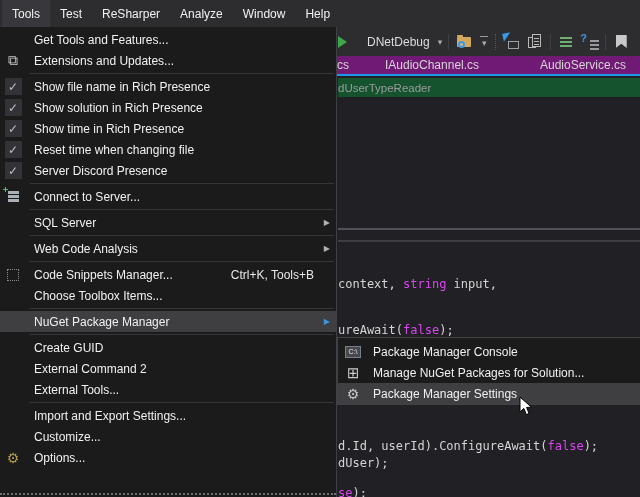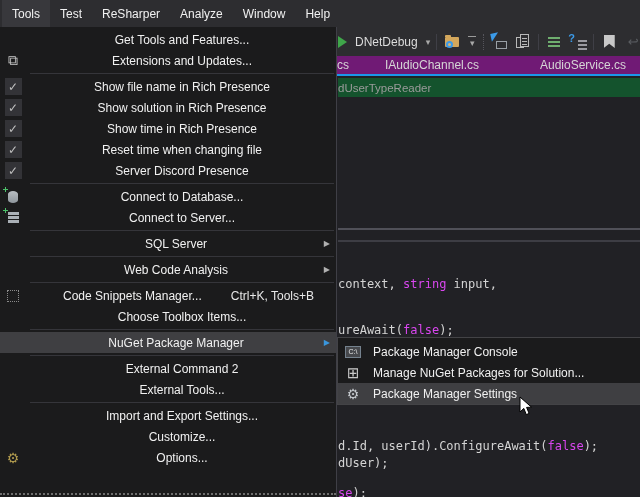--- a/index.html
+++ b/index.html
@@ -14,21 +14,21 @@
     background:#2d2d30; display:flex; align-items:stretch; padding-left:2px; z-index:5; }
   .mb-item { padding:0 10px; display:flex; align-items:center; color:#f1f1f1; }
   .mb-item.open { background:#38383c; }
   
   .toolbar { position:absolute; top:27px; left:330px; right:0; height:29px;
     background:#2d2d30; display:flex; align-items:center; gap:6px; padding-left:8px; }
   .tb-sep { width:1px; height:16px; background:#3f3f46; flex:none; }
   .tb-sep.dotted { background:none; border-left:1px dotted #55555c; }
   .play-tri { width:0; height:0; border-left:9px solid #3fa64a; border-top:6px solid transparent;
     border-bottom:6px solid transparent; flex:none; }
-  .run-label { color:#dcdcdc; padding:0 2px; }
+  .run-label { color:#dcdcdc; padding:0 2px;margin-left:12px; }
   .chev { color:#a8a8a8; font-size:9px; }
   .icon-btn { display:flex; align-items:center; justify-content:center; position:relative;
     width:18px; height:18px; flex:none; }
   .folder { width:14px; height:10px; background:#d3a75c; border-radius:1px; position:relative; }
   .folder::before { content:""; position:absolute; top:-2px; left:0; width:6px; height:2px;
     background:#d3a75c; border-radius:1px 1px 0 0; }
   .lens { position:absolute; left:1px; top:4px; width:7px; height:7px; border:2px solid #3b9ae8;
     border-radius:50%; background:rgba(255,255,255,.15); }
   .mini-drop { display:flex; flex-direction:column; align-items:center; width:10px; flex:none; }
   .mini-drop .bar { width:8px; height:1px; background:#9a9a9a; margin-bottom:1px; }
@@ -60,21 +60,21 @@
   .hline2 { position:absolute; top:240px; left:338px; right:0; height:2px; background:#3d3d44; }
   .code-line { position:absolute; left:338px; font-family:"DejaVu Sans Mono",monospace;
     font-size:12px; color:#d4d4d4; white-space:pre; }
   .kw { color:#d946ef; }
   
   .menu { position:absolute; top:27px; left:0; width:337px; bottom:0; background:#1b1b1c;
     border-right:1px solid #3f3f46; padding-top:2px; z-index:10; }
   .mi { display:flex; align-items:center; height:21px; padding-right:6px; }
   .mi.hl { background:#3f3f42; }
   .mi .ic { width:26px; flex:none; display:flex; align-items:center; justify-content:center; }
-  .mi .lbl { flex:1; padding-left:8px; color:#f1f1f1;text-align:center; }
+  .mi .lbl { flex:1; padding-left:8px; color:#f1f1f1; }
   .mi .sc { color:#e8e8e8; padding-right:16px; }
   .mi .arr { width:12px; flex:none; color:#b0b0b0; font-size:8px; text-align:right; }
   .mi.hl .arr { color:#3a96dd; }
   .msep { height:1px; background:#35353a; margin:2px 2px 2px 30px; }
   .menu-dots { position:absolute; left:0; right:0; bottom:2px; border-top:2px dotted #6e6e6e; }
   .chk { width:17px; height:17px; background:#333337; color:#bdbdbd; display:flex;
     align-items:center; justify-content:center; font-size:12px; }
   .g-ext { color:#c8c8c8; font-size:14px; }
   .db-ico { position:relative; width:10px; height:12px;
     background:linear-gradient(#b9bec2,#8f969c); border-radius:5px/3px; }
@@ -219,28 +219,20 @@
     <div class="mi">
       <span class="ic">
           <span class="chk">✓</span>
         </span>
       <span class="lbl">Server Discord Presence</span>
     </div>
     <div class="msep"></div>
 
     <div class="mi">
       <span class="ic">
-          <span class="db-ico">
-            <span class="plus"></span>
-          </span>
-        </span>
-      <span class="lbl">Connect to Database...</span>
-    </div>
-    <div class="mi">
-      <span class="ic">
           <span class="srv-ico">
             <span class="plus"></span>
           </span>
         </span>
       <span class="lbl">Connect to Server...</span>
     </div>
     <div class="msep"></div>
 
     <div class="mi">
       <span class="ic"></span>
@@ -271,20 +263,24 @@
 
     <div class="mi hl">
       <span class="ic"></span>
       <span class="lbl">NuGet Package Manager</span>
       <span class="arr">▶</span>
     </div>
     <div class="msep"></div>
 
     <div class="mi">
       <span class="ic"></span>
+      <span class="lbl">Create GUID</span>
+    </div>
+    <div class="mi">
+      <span class="ic"></span>
       <span class="lbl">External Command 2</span>
     </div>
     <div class="mi">
       <span class="ic"></span>
       <span class="lbl">External Tools...</span>
     </div>
     <div class="msep"></div>
 
     <div class="mi">
       <span class="ic"></span>

